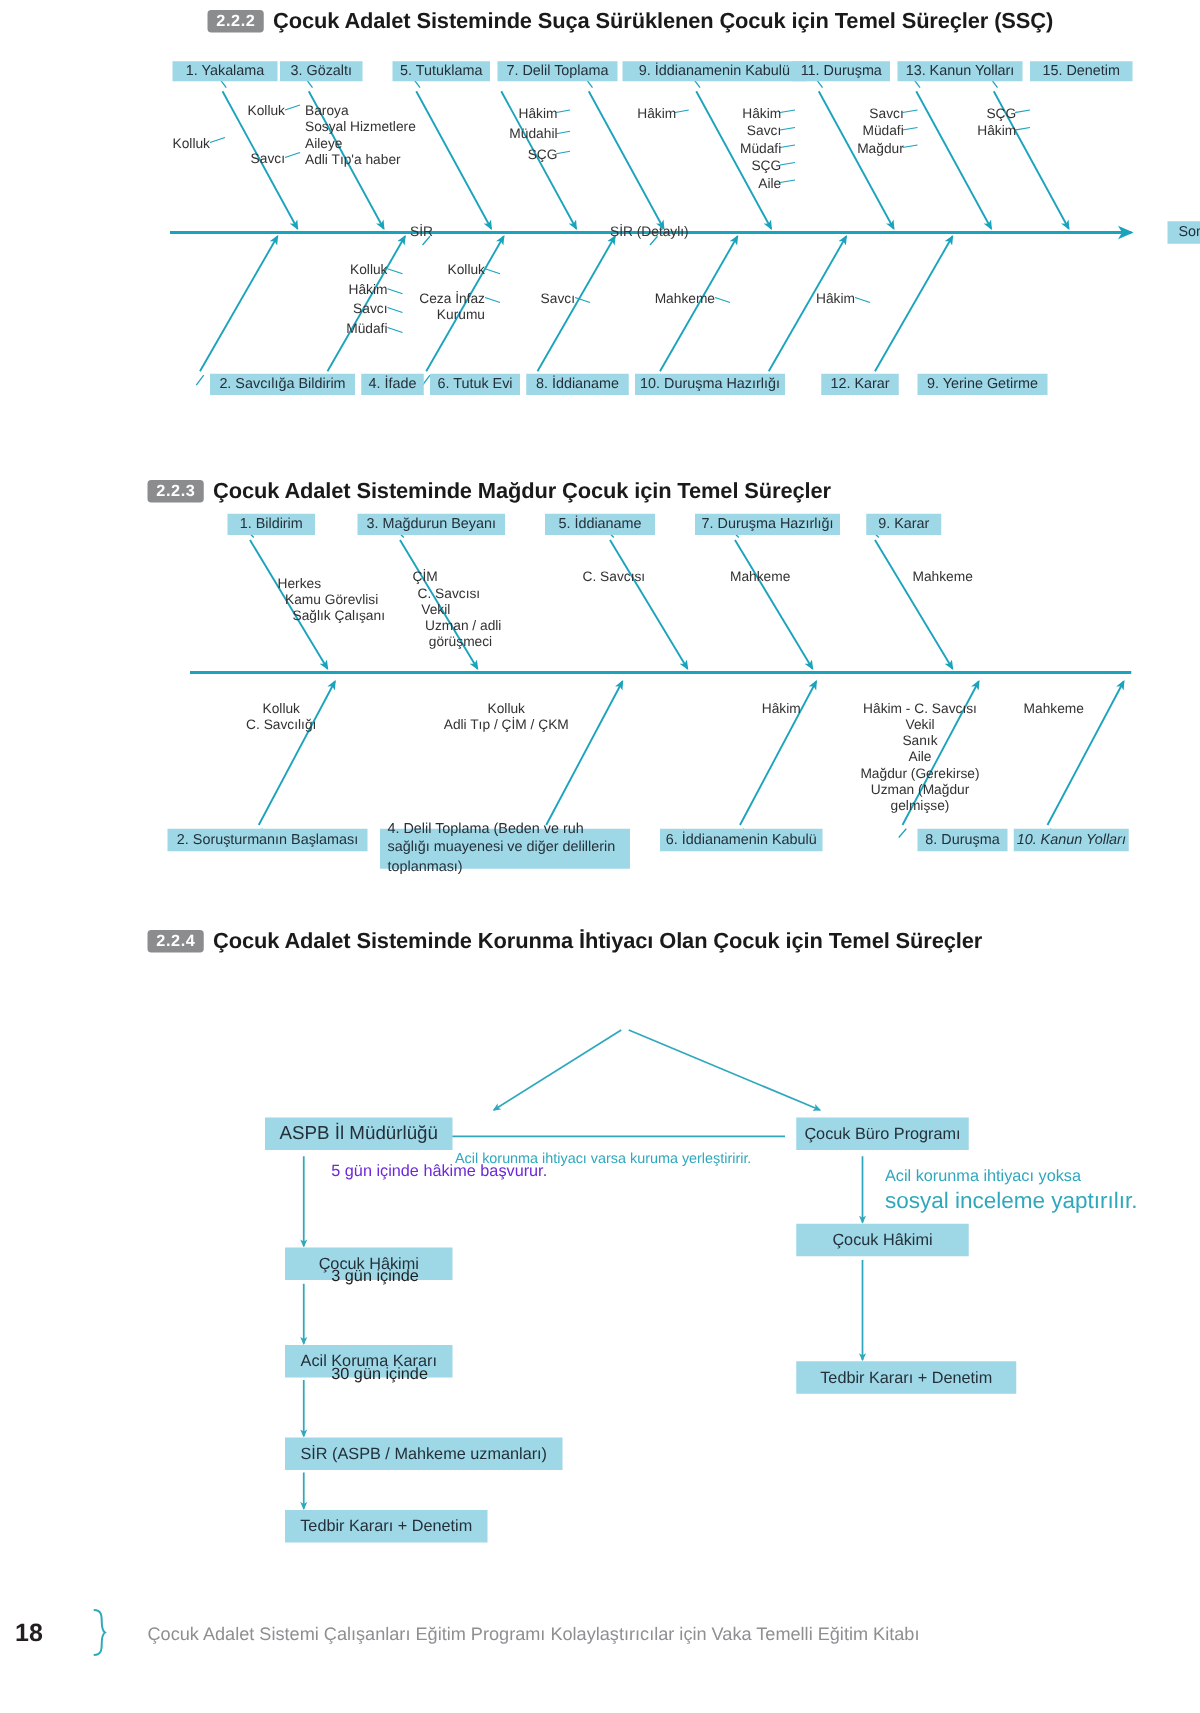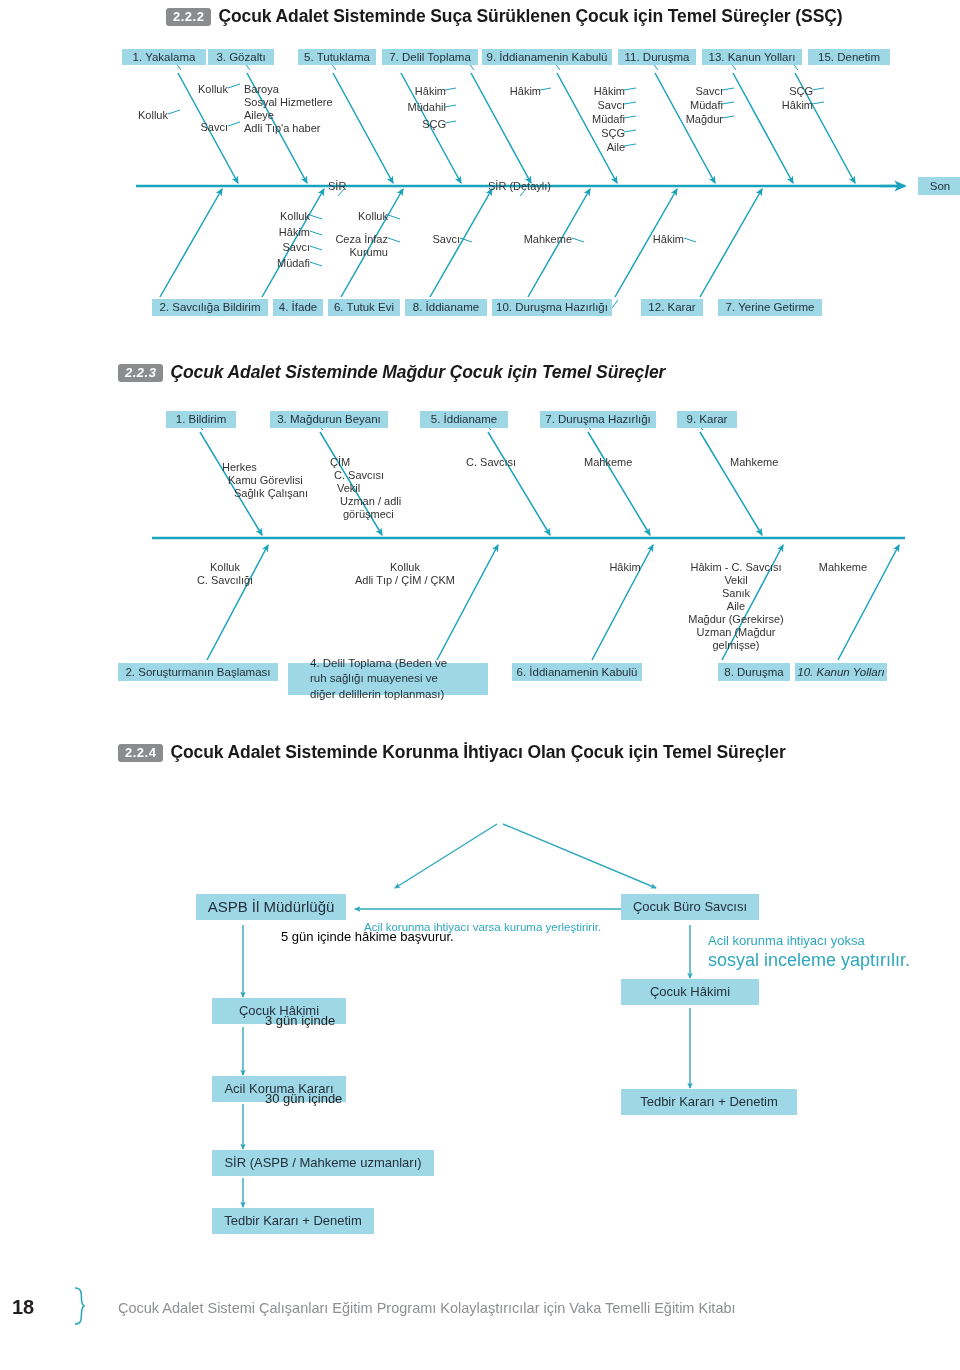--- a/index.html
+++ b/index.html
@@ -19,22 +19,23 @@
     font-size:13px; padding:2px 7px 3px 7px; border-radius:3px;
     letter-spacing:.5px; line-height:1;
   }
   .sec-title { font-size:17.5px; font-weight:bold; color:#1a1a1a; letter-spacing:-.1px; white-space:nowrap; }
 
   
   .box {
     position:absolute; background:#9ed8e6; color:#24303a;
     font-size:11.5px; line-height:1.25;
     display:flex; align-items:center; justify-content:center;
-    text-align:center; padding:3px 22px; box-sizing:border-box;
+    text-align:center; padding:3px 6px; box-sizing:border-box;
     white-space:nowrap;
+    margin-left:16px;
   }
   .box.wrap { white-space:normal; }
 
   
   .lbl {
     position:absolute; font-size:11px; line-height:1.32; color:#333;
     white-space:nowrap;
   }
   .lbl.r { text-align:right; }
   .lbl.c { text-align:center; }
@@ -181,32 +182,32 @@
 
   <div class="sec-head" style="left:118px; top:6px;padding-left:48px;">
     <span class="sec-num">2.2.2</span>
     <span class="sec-title">Çocuk Adalet Sisteminde Suça Sürüklenen Çocuk için Temel Süreçler (SSÇ)</span>
   </div>
 
   <div class="box" style="left:122px; top:49px; width:84px; height:16px;">1. Yakalama</div>
   <div class="box" style="left:208px; top:49px; width:66px; height:16px;">3. Gözaltı</div>
   <div class="box" style="left:298px; top:49px; width:78px; height:16px;">5. Tutuklama</div>
   <div class="box" style="left:382px; top:49px; width:96px; height:16px;">7. Delil Toplama</div>
-  <div class="box" style="left:482px; top:49px; width:130px; height:16px;">9. İddianamenin Kabulü</div>
+  <div class="box" style="left:482px; top:49px; width:147px; height:16px;">9. İddianamenin Kabulü</div>
   <div class="box" style="left:618px; top:49px; width:78px; height:16px;">11. Duruşma</div>
   <div class="box" style="left:702px; top:49px; width:100px; height:16px;">13. Kanun Yolları</div>
   <div class="box" style="left:808px; top:49px; width:82px; height:16px;">15. Denetim</div>
 
   <div class="box" style="left:152px; top:299px; width:116px; height:17px;">2. Savcılığa Bildirim</div>
   <div class="box" style="left:273px; top:299px; width:50px; height:17px;">4. İfade</div>
   <div class="box" style="left:328px; top:299px; width:72px; height:17px;">6. Tutuk Evi</div>
   <div class="box" style="left:405px; top:299px; width:82px; height:17px;">8. İddianame</div>
   <div class="box" style="left:492px; top:299px; width:120px; height:17px;">10. Duruşma Hazırlığı</div>
   <div class="box" style="left:641px; top:299px; width:62px; height:17px;">12. Karar</div>
-  <div class="box" style="left:718px; top:299px; width:104px; height:17px;">7. Yerine Getirme</div>
+  <div class="box" style="left:718px; top:299px; width:104px; height:17px;">9. Yerine Getirme</div>
 
   <div class="box" style="left:918px; top:177px; width:38px; height:18px;">Son</div>
 
   <div class="lbl" style="left:328px; top:179px;">SİR</div>
   <div class="lbl" style="left:488px; top:179px;">SİR (Detaylı)</div>
 
   <div class="lbl r" style="left:88px; top:108px; width:80px;">Kolluk</div>
   <div class="lbl r" style="left:148px; top:82px; width:80px;">Kolluk</div>
   <div class="lbl r" style="left:148px; top:120px; width:80px;">Savcı</div>
   <div class="lbl" style="left:244px; top:82px;">Baroya</div>
@@ -232,21 +233,21 @@
   <div class="lbl r" style="left:230px; top:225px; width:80px;">Hâkim</div>
   <div class="lbl r" style="left:230px; top:240px; width:80px;">Savcı</div>
   <div class="lbl r" style="left:230px; top:256px; width:80px;">Müdafi</div>
   <div class="lbl r" style="left:308px; top:209px; width:80px;">Kolluk</div>
   <div class="lbl r" style="left:308px; top:232px; width:80px;">Ceza İnfaz</div>
   <div class="lbl r" style="left:308px; top:245px; width:80px;">Kurumu</div>
   <div class="lbl r" style="left:380px; top:232px; width:80px;">Savcı</div>
   <div class="lbl r" style="left:492px; top:232px; width:80px;">Mahkeme</div>
   <div class="lbl r" style="left:604px; top:232px; width:80px;">Hâkim</div>
 
-  <div class="sec-head" style="left:118px; top:362px;font-style:italic;">
+  <div class="sec-head" style="left:118px; top:382px;">
     <span class="sec-num">2.2.3</span>
     <span class="sec-title">Çocuk Adalet Sisteminde Mağdur Çocuk için Temel Süreçler</span>
   </div>
 
   <div class="box" style="left:166px; top:411px; width:70px; height:17px;text-align:center;">1. Bildirim</div>
   <div class="box" style="left:270px; top:411px; width:118px; height:17px;">3. Mağdurun Beyanı</div>
   <div class="box" style="left:420px; top:411px; width:88px; height:17px;">5. İddianame</div>
   <div class="box" style="left:540px; top:411px; width:116px; height:17px;">7. Duruşma Hazırlığı</div>
   <div class="box" style="left:677px; top:411px; width:60px; height:17px;">9. Karar</div>
 
@@ -291,26 +292,26 @@
     <span class="sec-title">Çocuk Adalet Sisteminde Korunma İhtiyacı Olan Çocuk için Temel Süreçler</span>
   </div>
 
 
   <div class="box" style="left:196px; top:894px; width:150px; height:26px; font-size:15px;">ASPB İl Müdürlüğü</div>
   <div class="box" style="left:212px; top:998px; width:134px; height:26px; font-size:13px;">Çocuk Hâkimi</div>
   <div class="box" style="left:212px; top:1076px; width:134px; height:26px; font-size:13px;">Acil Koruma Kararı</div>
   <div class="box" style="left:212px; top:1150px; width:222px; height:26px; font-size:13px;">SİR (ASPB / Mahkeme uzmanları)</div>
   <div class="box" style="left:212px; top:1208px; width:162px; height:26px; font-size:13px;">Tedbir Kararı + Denetim</div>
 
-  <div class="box" style="left:621px; top:894px; width:138px; height:26px; font-size:13px;">Çocuk Büro Savcısı</div>
+  <div class="box" style="left:621px; top:894px; width:138px; height:26px; font-size:13px;">Çocuk Büro Programı</div>
   <div class="box" style="left:621px; top:979px; width:138px; height:26px; font-size:13px;">Çocuk Hâkimi</div>
   <div class="box" style="left:621px; top:1089px; width:176px; height:26px; font-size:13px;">Tedbir Kararı + Denetim</div>
 
   <div class="lbl teal-txt" style="left:364px; top:920px; font-size:11.5px;">Acil korunma ihtiyacı varsa kuruma yerleştiririr.</div>
-  <div class="lbl" style="left:281px; top:928px; font-size:13px; color:#000000;">5 gün içinde hâkime başvurur.</div>
+  <div class="lbl" style="left:265px; top:928px; font-size:13px; color:#6d28d9;">5 gün içinde hâkime başvurur.</div>
   <div class="lbl" style="left:265px; top:1012px; font-size:13px; color:#1f1f1f;">3 gün içinde</div>
   <div class="lbl" style="left:265px; top:1090px; font-size:13px; color:#1f1f1f;">30 gün içinde</div>
   <div class="lbl teal-txt" style="left:708px; top:932px; font-size:13px;">Acil korunma ihtiyacı yoksa</div>
   <div class="lbl teal-txt" style="left:708px; top:949px; font-size:18px;">sosyal inceleme yaptırılır.</div>
 
   <div class="footer-num" style="left:12px; top:1296px;">18</div>
   <div class="footer-txt" style="left:118px; top:1300px;">Çocuk Adalet Sistemi Çalışanları Eğitim Programı Kolaylaştırıcılar için Vaka Temelli Eğitim Kitabı</div>
 
 </div>
 

